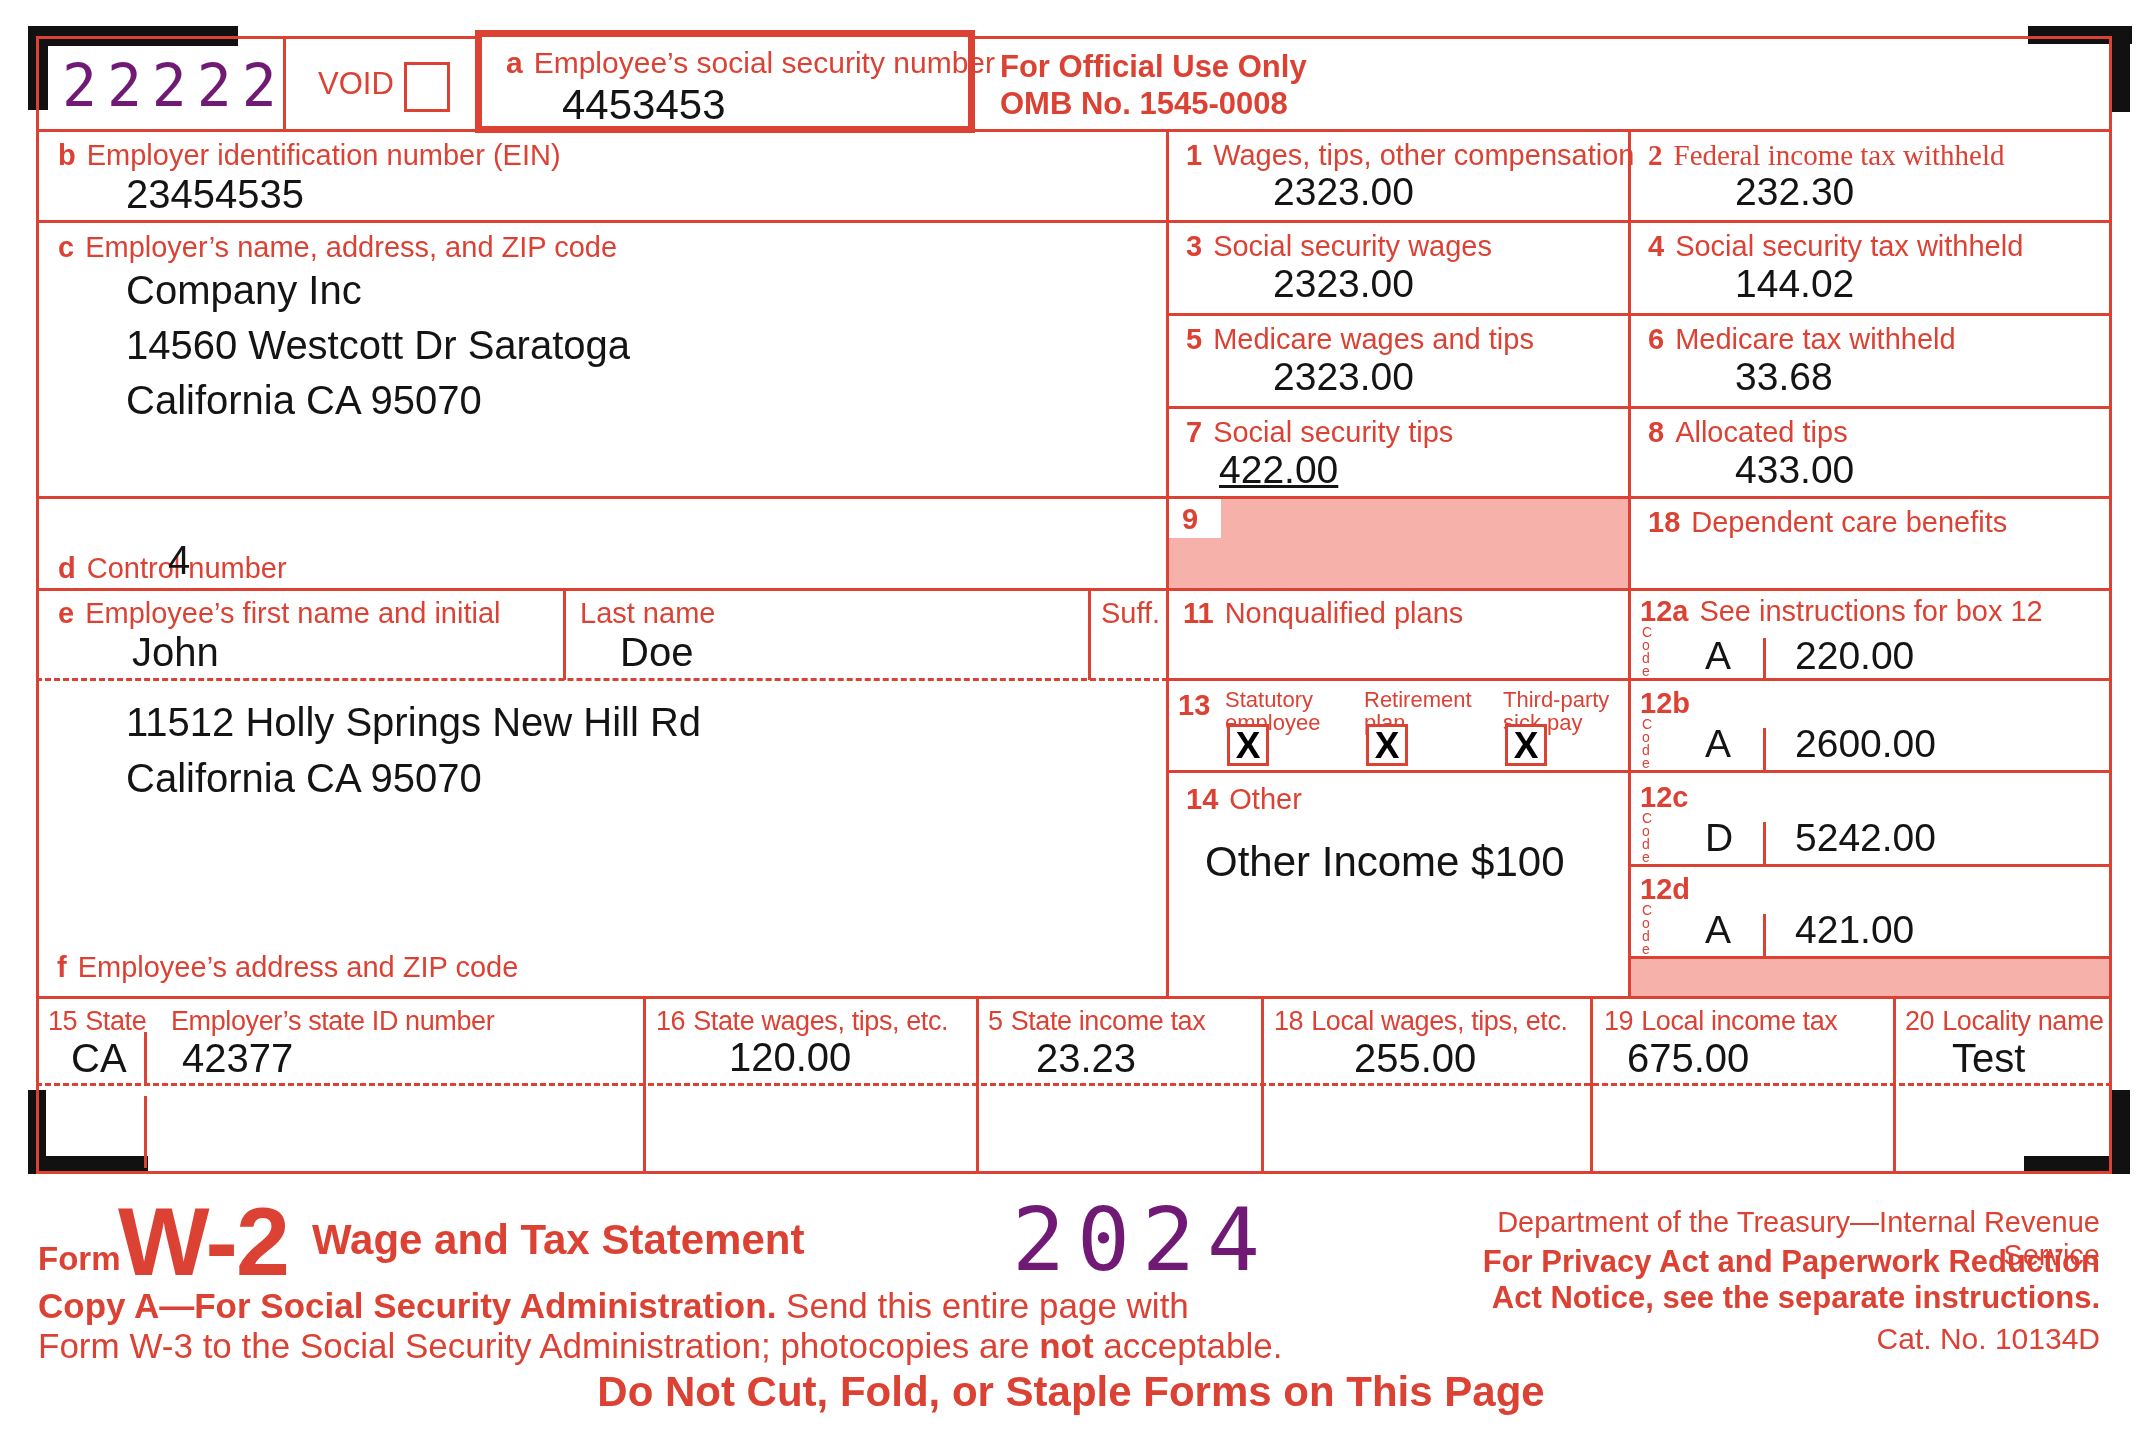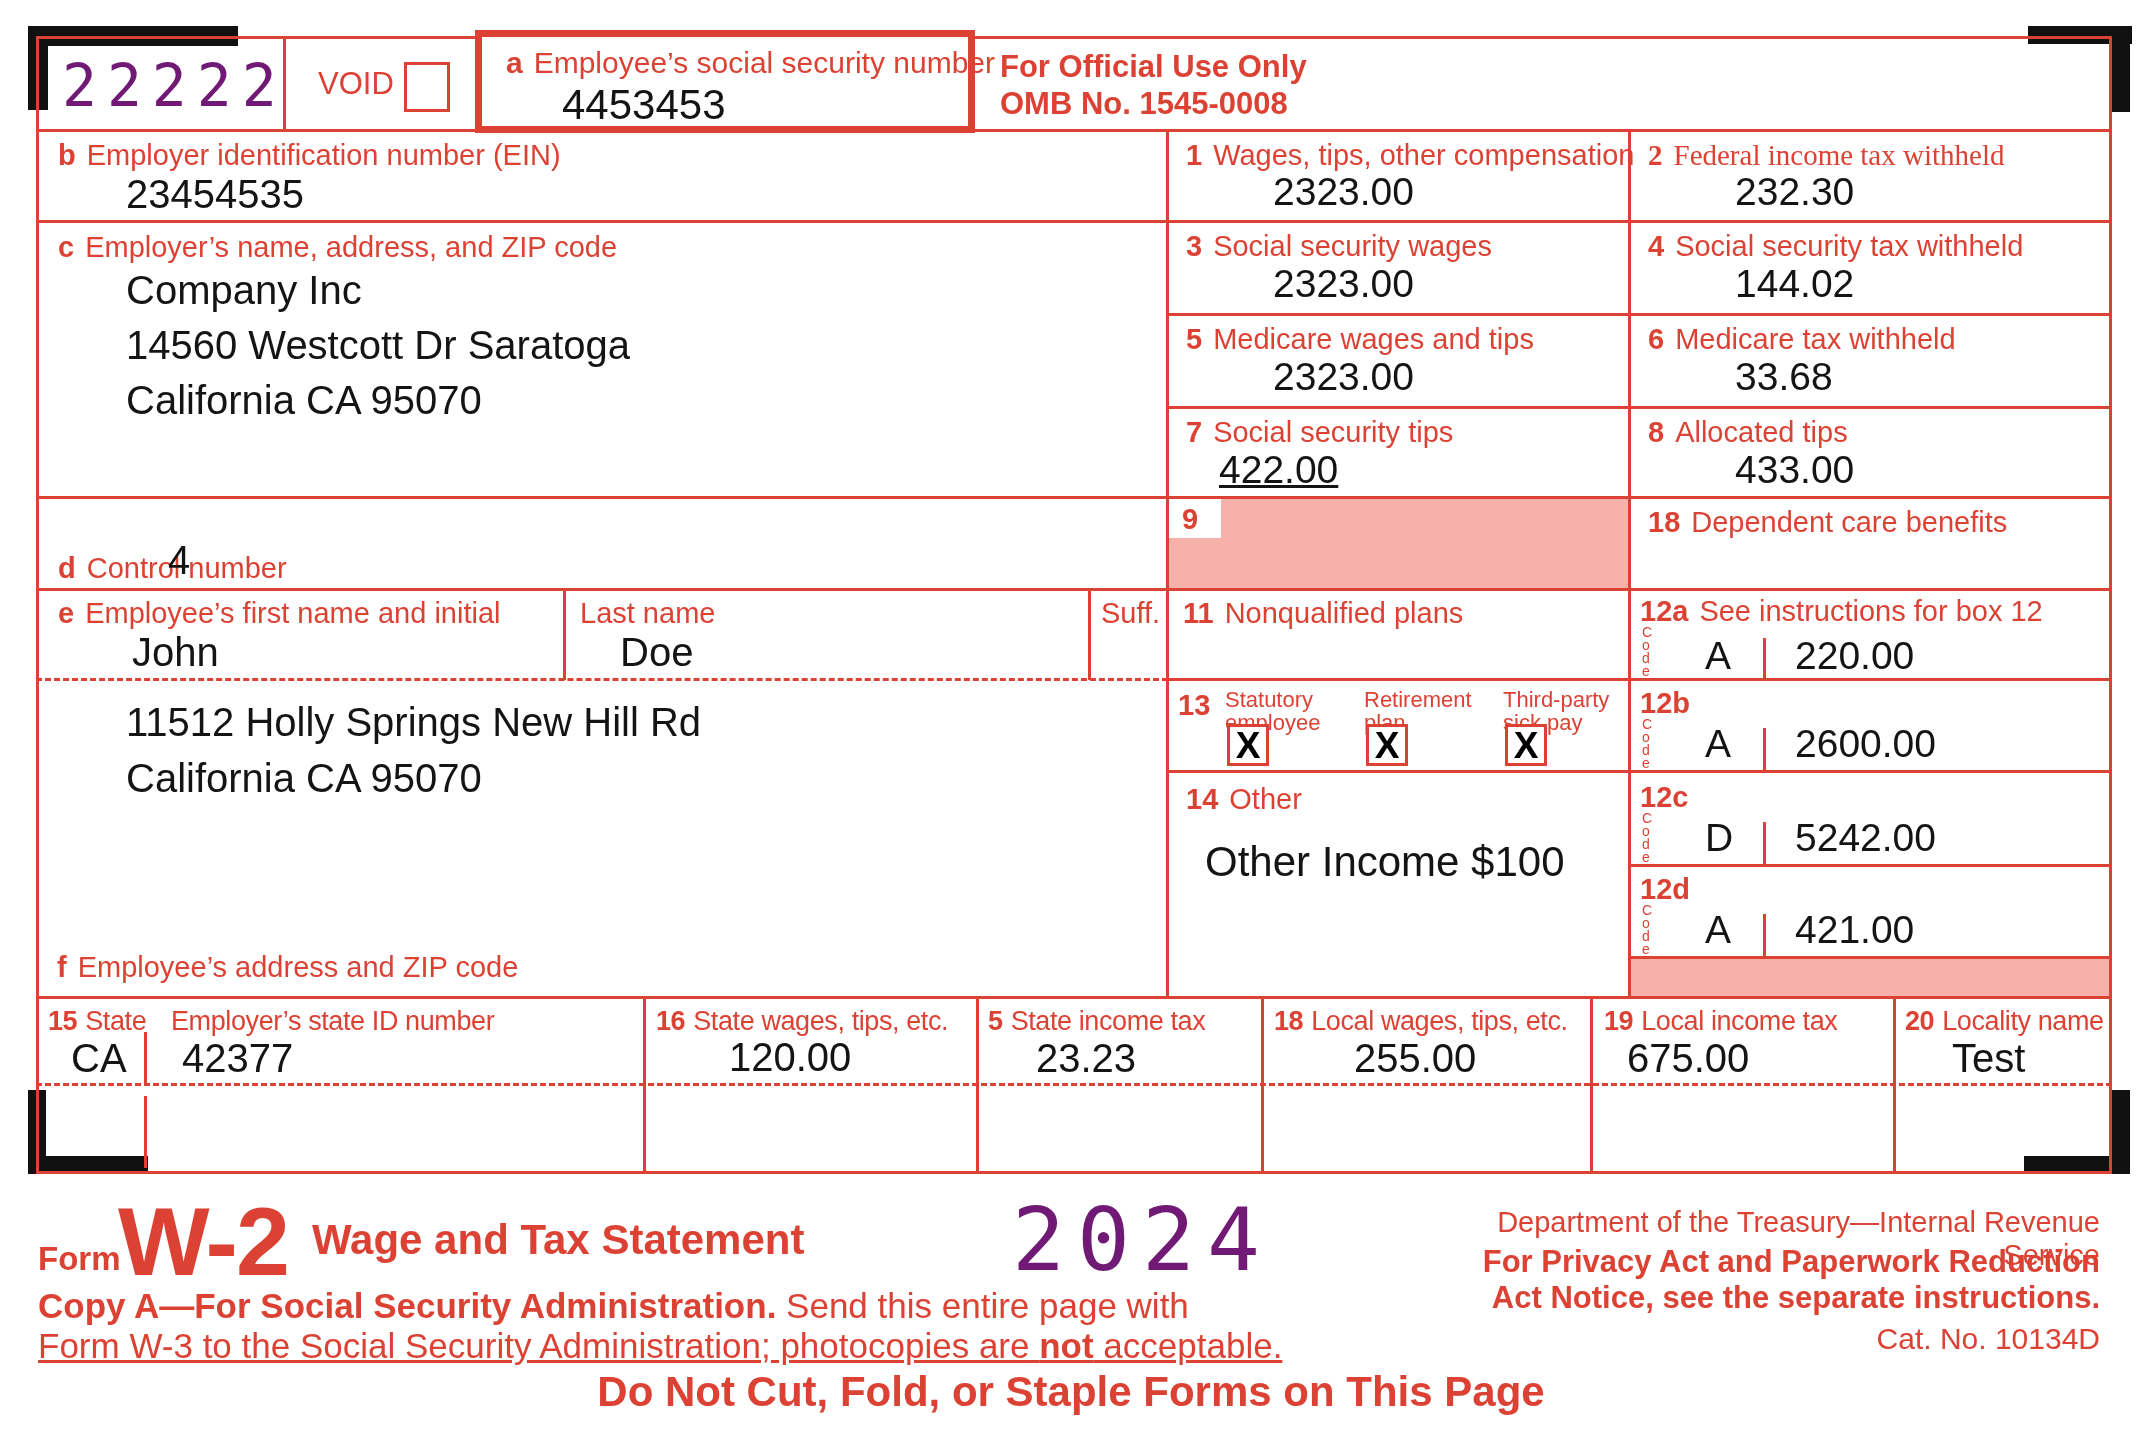--- a/index.html
+++ b/index.html
@@ -18,21 +18,21 @@
   .abs{position:absolute;box-sizing:border-box;}
   .hl{background:var(--red);height:3px;}
   .vl{background:var(--red);width:3px;}
   .dash{height:0;border-top:3px dashed var(--red);background:none;}
   .pink{background:var(--pink);}
   .corner{background:#111;}
   .lbl{color:var(--red);font-size:29px;line-height:1.08;white-space:nowrap;}
   .lbl b{font-weight:bold;margin-right:11px;}
   .lbl-sm{color:var(--red);font-size:22px;line-height:1.05;white-space:nowrap;}
   .state-lbl{color:var(--red);font-size:27px;letter-spacing:-0.4px;white-space:nowrap;}
-  .state-lbl b{font-weight:bold;margin-right:8px;text-align:center;}
+  .state-lbl b{font-weight:normal;margin-right:8px;text-align:center;}
   .val{color:var(--ink);font-size:39px;white-space:nowrap;}
   .val-lg{color:var(--ink);font-size:40px;white-space:nowrap;}
   .ocr{font-family:"DejaVu Sans Mono", monospace;color:#701a75;}
   .codeword{color:var(--red);font-size:14px;line-height:13px;}
   .codeword span{display:block;}
   .chk{border:3px solid var(--red);background:#fff;display:flex;align-items:center;justify-content:center;}
   .chk .x{color:#000;font-size:37px;font-weight:bold;line-height:1;}
   .red{color:var(--red);}
   .b{font-weight:bold;}
   .right-align{text-align:right;}
@@ -236,21 +236,21 @@
 
   <div class="abs state-lbl" style="left:1905px;top:1006px;"><b>20</b><span>Locality name</span></div>
   <div class="abs val-lg" style="left:1952px;top:1036px;">Test</div>
 
   <div class="abs red b" style="left:38px;top:1240px;font-size:33px;">Form</div>
   <div class="abs red b" style="left:118px;top:1186px;font-size:97px;letter-spacing:-2px;">W-2</div>
   <div class="abs red b" style="left:312px;top:1216px;font-size:42px;">Wage and Tax Statement</div>
   <div class="abs ocr" style="left:1012px;top:1188px;font-size:88px;letter-spacing:12px;">2024</div>
 
   <div class="abs red" style="left:38px;top:1286px;font-size:35px;"><span class="b">Copy A—For Social Security Administration.</span><span> Send this entire page with</span></div>
-  <div class="abs red" style="left:38px;top:1326px;font-size:35px;text-decoration:underline;"><span>Form W-3 to the Social Security Administration; photocopies are </span><span class="b">not</span><span> acceptable.</span></div>
+  <div class="abs red" style="left:38px;top:1326px;font-size:35px;"><span>Form W-3 to the Social Security Administration; photocopies are </span><span class="b">not</span><span> acceptable.</span></div>
 
   <div class="abs red right-align" style="left:1400px;top:1206px;width:700px;font-size:29px;">Department of the Treasury—Internal Revenue Service</div>
   <div class="abs red b right-align" style="left:1400px;top:1244px;width:700px;font-size:31px;">For Privacy Act and Paperwork Reduction</div>
   <div class="abs red b right-align" style="left:1400px;top:1280px;width:700px;font-size:31px;">Act Notice, see the separate instructions.</div>
   <div class="abs red right-align" style="left:1400px;top:1322px;width:700px;font-size:30px;">Cat. No. 10134D</div>
 
   <div class="abs red b" style="left:0;top:1368px;width:2142px;text-align:center;font-size:42px;">Do Not Cut, Fold, or Staple Forms on This Page</div>
 
 </div>
 

